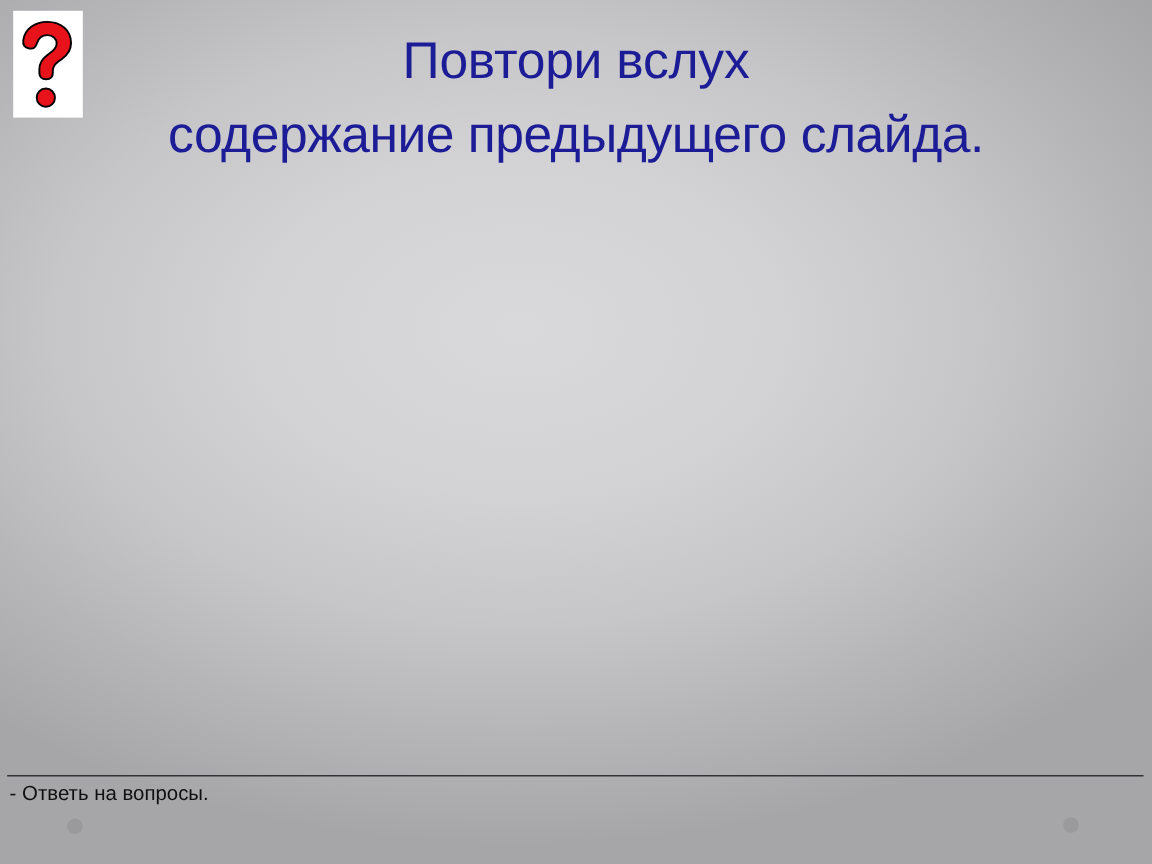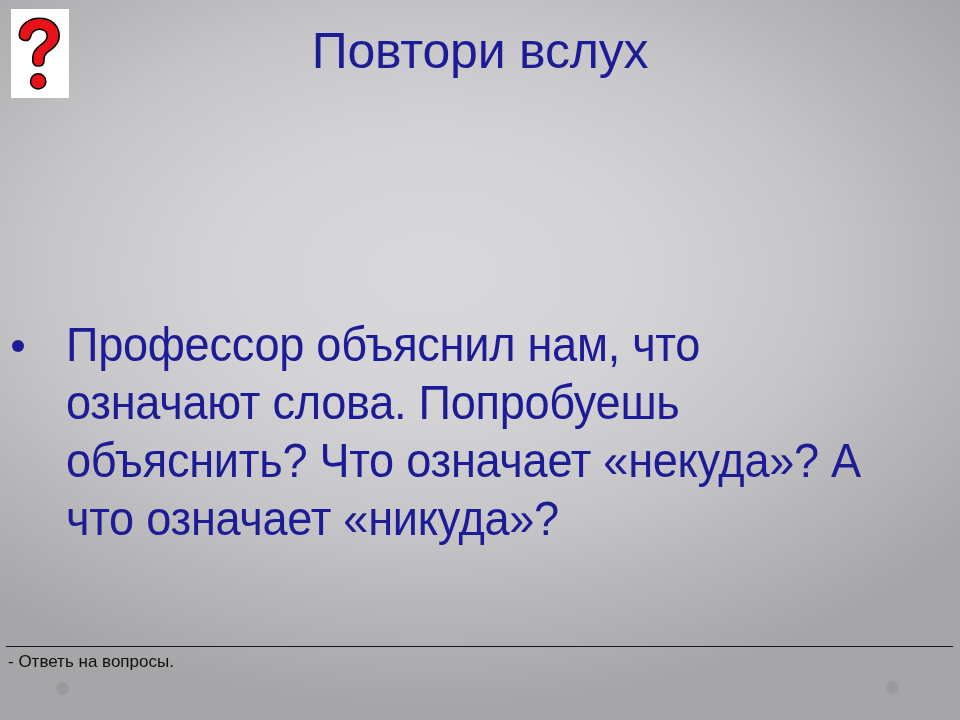--- a/index.html
+++ b/index.html
@@ -48,21 +48,21 @@
   }
 
   
   .title-block {
     position: absolute;
     left: 0;
     top: 20px;
     width: 960px;
     text-align: center;
     color: #1c1c96;
-    font-size: 50px;
+    font-size: 43px;
     line-height: 62px;
     font-weight: 400;
     letter-spacing: -0.2px;
     white-space: nowrap;
   }
   .title-line { display: block; }
   .title-line-2 { letter-spacing: -0.4px; }
 
   
   .body-block {
@@ -130,28 +130,23 @@
 
   <div class="qmark-box">
     <svg viewBox="0 0 44 74" xmlns="http://www.w3.org/2000/svg">
       <path d="M21.5 1.2C11.2 1.2 2.6 7.0 1.4 16.6c-0.4 3.3 1.0 5.8 4.2 6.6 3.4 0.9 6.0-0.6 7.0-3.8 1.4-4.6 4.2-7.1 8.8-7.1 4.6 0 7.8 2.8 7.8 6.9 0 3.0-1.5 5.0-5.2 7.8l-3.0 2.3c-4.5 3.4-6.2 6.4-6.2 11.5v3.0c0 3.2 2.2 5.2 5.6 5.2 3.5 0 5.6-1.9 5.6-5.2v-1.9c0-3.3 1.2-5.1 4.6-7.6l3.0-2.2c5.2-3.8 7.6-7.7 7.6-13.3C41.2 8.3 33.0 1.2 21.5 1.2z" fill="#e8131a" stroke="#000000" stroke-width="1.6" stroke-linejoin="round"></path>
       <circle cx="20.2" cy="64.4" r="7.6" fill="#e8131a" stroke="#000000" stroke-width="1.6"></circle>
     </svg>
   </div>
 
   <div class="title-block">
     <span class="title-line">Повтори вслух</span>
+    <span class="title-line title-line-2">содержание предыдущего слайда.</span>
   </div>
 
-  <div class="body-block">
-    <div class="bullet-row">
-      <span class="bullet-dot"></span>
-      <div class="bullet-text">Профессор объяснил нам, что означают слова. Попробуешь объяснить? Что означает «некуда»? А что означает «никуда»?</div>
-    </div>
-  </div>
 
   <div class="footer-rule"></div>
   <div class="footer-note">- Ответь на вопросы.</div>
 
   <span class="dot-deco dot-left"></span>
   <span class="dot-deco dot-right"></span>
 
 </div>
 
 </body></html>

